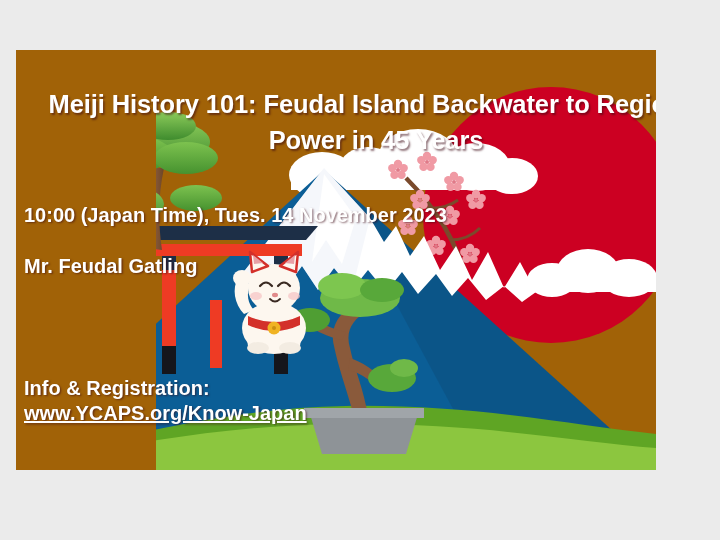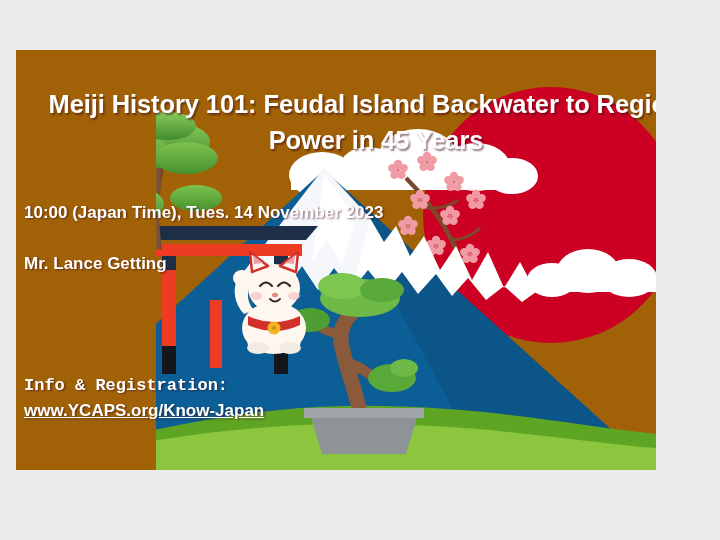--- a/index.html
+++ b/index.html
@@ -29,29 +29,29 @@
   .title{
     position:absolute;left:30px;top:36px;width:660px;
     text-align:center;
     color:#ffffff;font-weight:bold;font-size:25.5px;line-height:1.42;
     letter-spacing:-0.1px;
     text-shadow:1.5px 1.5px 2px rgba(60,10,20,.55);
     z-index:5;
   }
   .body-text{
     position:absolute;left:8px;z-index:5;
-    color:#ffffff;font-weight:bold;font-size:17px;line-height:1.3;
+    color:#ffffff;font-weight:bold;font-size:20px;line-height:1.3;
     text-shadow:1.4px 1.4px 2px rgba(60,10,20,.55);
     white-space:nowrap;
     text-align:center;
   }
   .l-datetime{top:152px;}
   .l-speaker{top:203px;}
   .l-series{top:285px;}
-  .l-info{top:325px;font-family:Liberation Mono, monospace;}
+  .l-info{top:325px;}
   .l-url{top:350px;text-decoration:underline;}
 </style>
 </head>
 <body>
 
 <div id="stage">
 
   <div class="letterbox lb-top"></div>
 
   <div id="slide">
@@ -269,21 +269,21 @@
             <ellipse cx="66" cy="112" rx="11" ry="6" fill="#f3ece2"></ellipse>
           </g>
 
         </g>
       </svg>
     </div>
 
     <div class="title">Meiji History 101: Feudal Island Backwater to Regional Power in 45 Years</div>
 
     <div class="body-text l-datetime">10:00 (Japan Time), Tues. 14 November 2023</div>
-    <div class="body-text l-speaker">Mr. Lance Getting</div>
+    <div class="body-text l-speaker">Mr. Feudal Gatling</div>
     <div class="body-text l-info">Info &amp; Registration:</div>
     <div class="body-text l-url">www.YCAPS.org/Know-Japan</div>
 
   </div>
 
   <div class="letterbox lb-bottom"></div>
 
 </div>
 
 </body></html>

